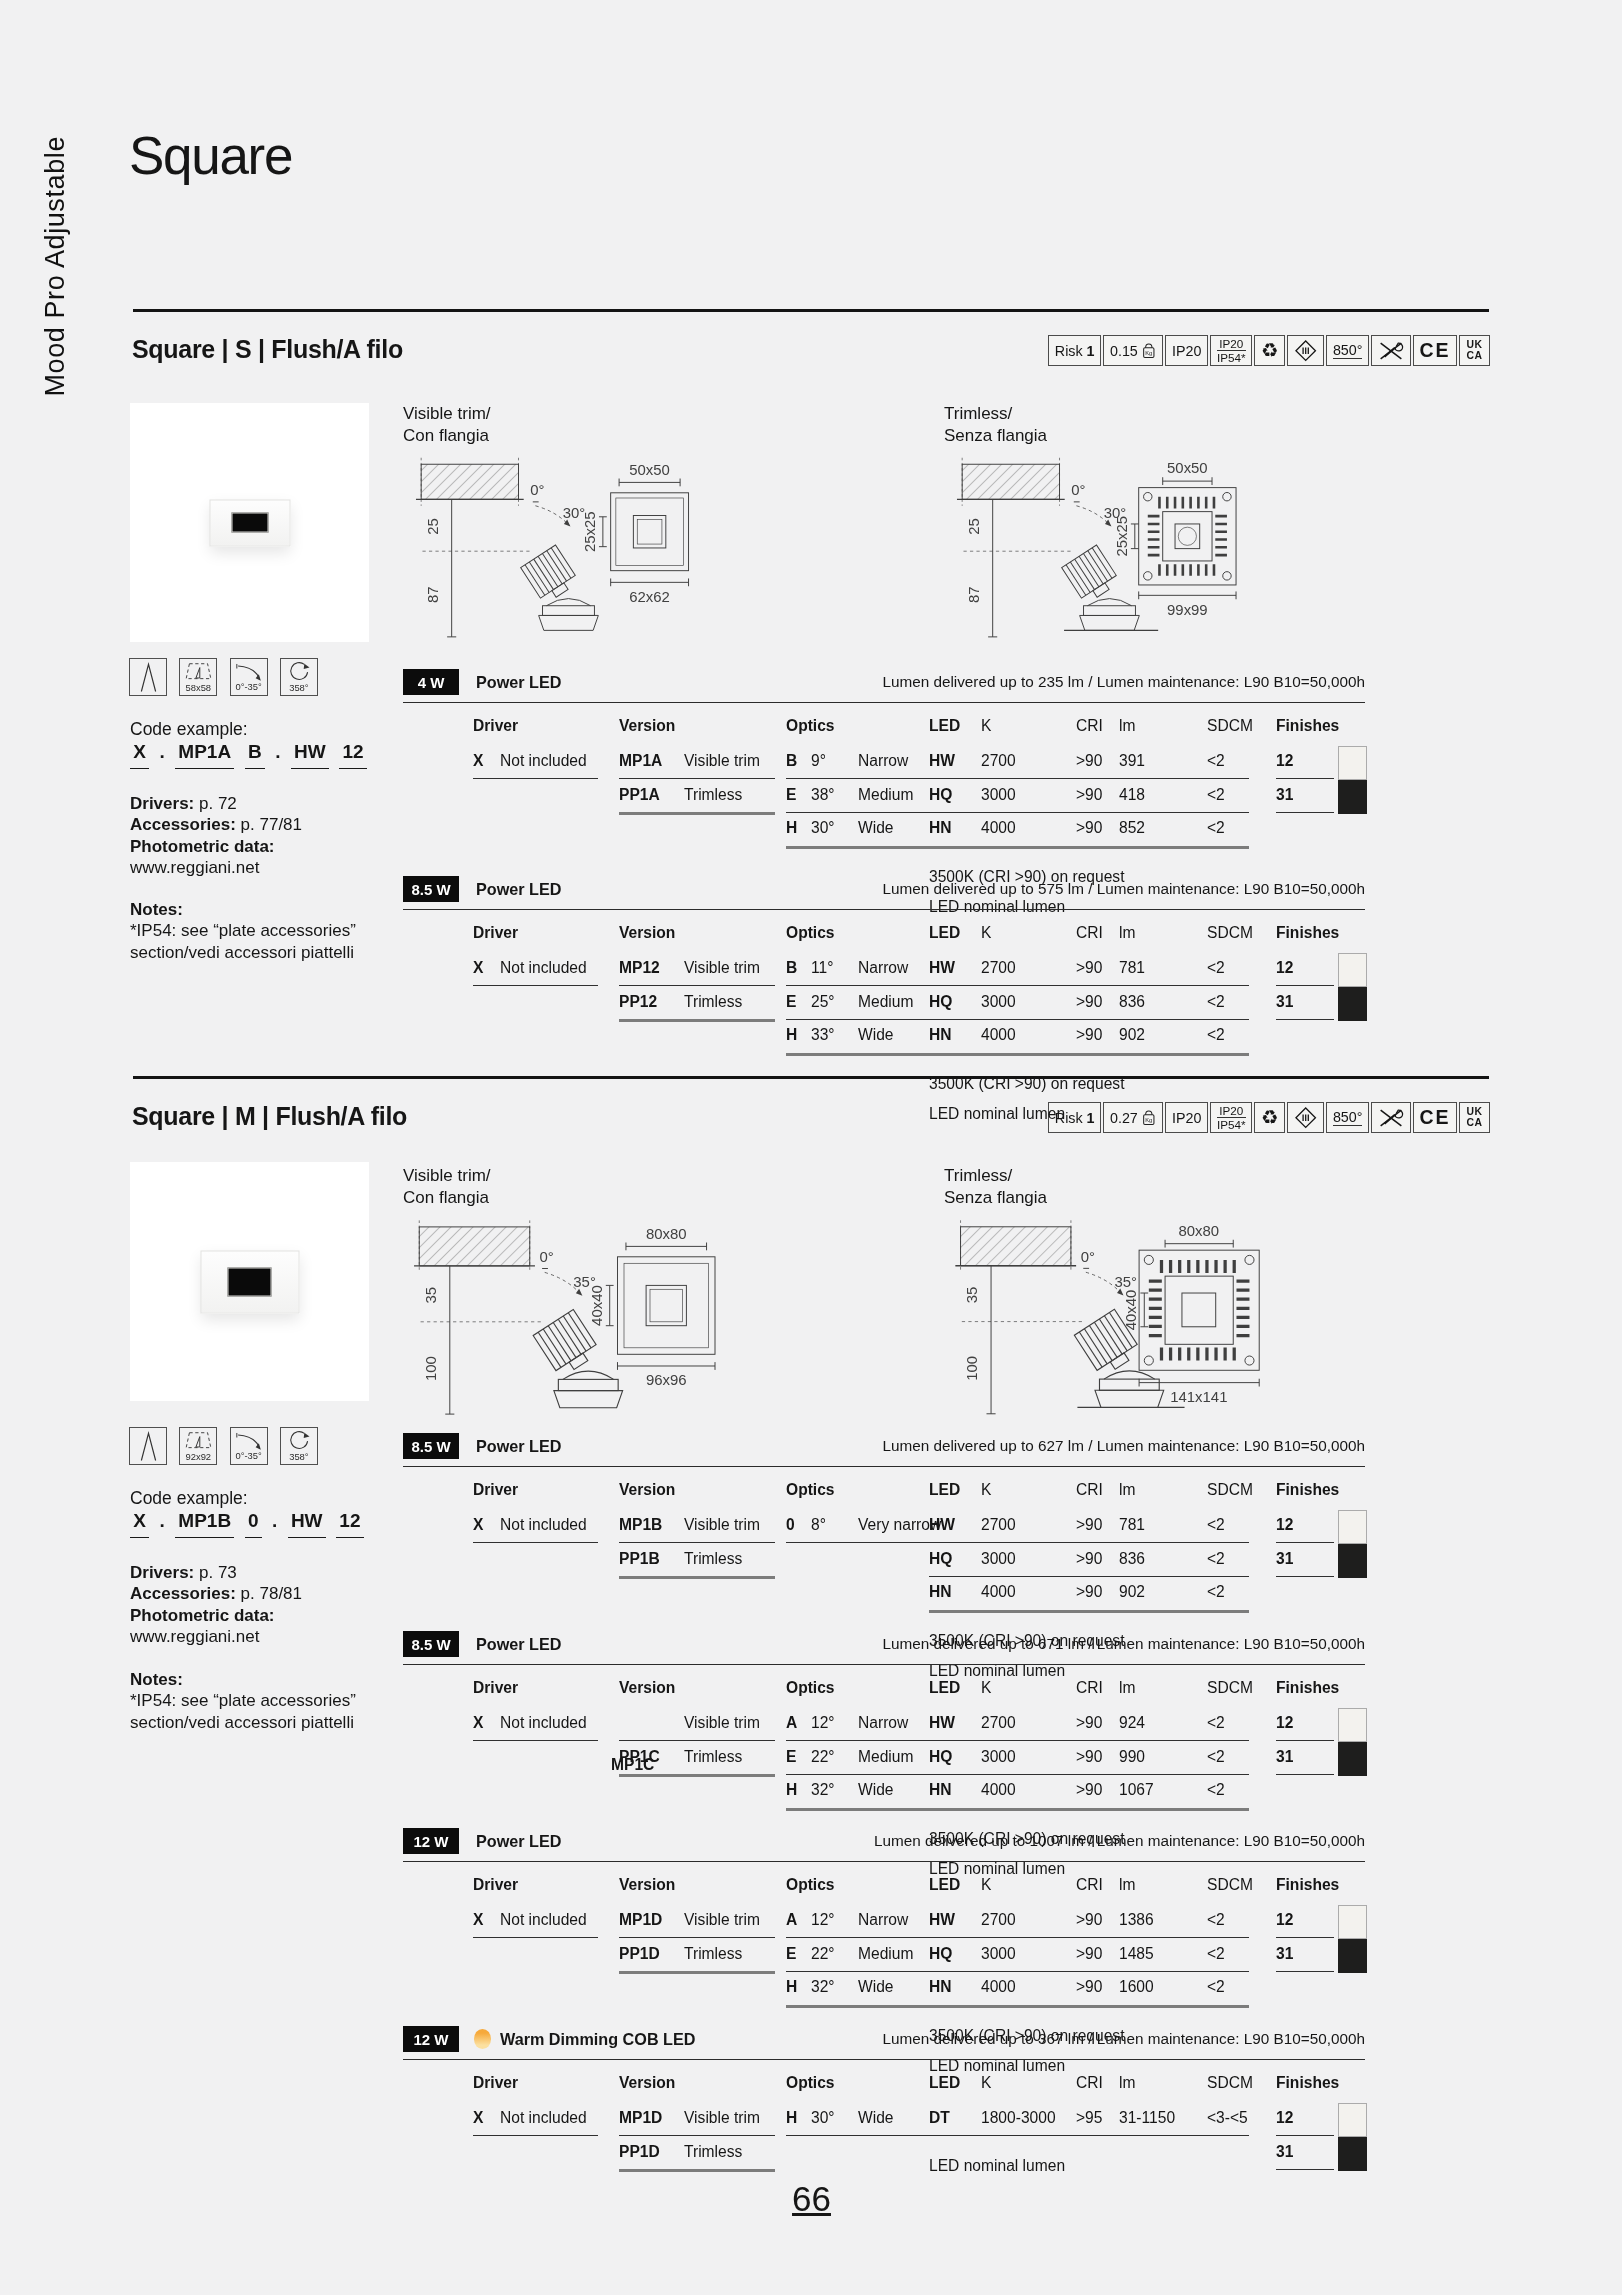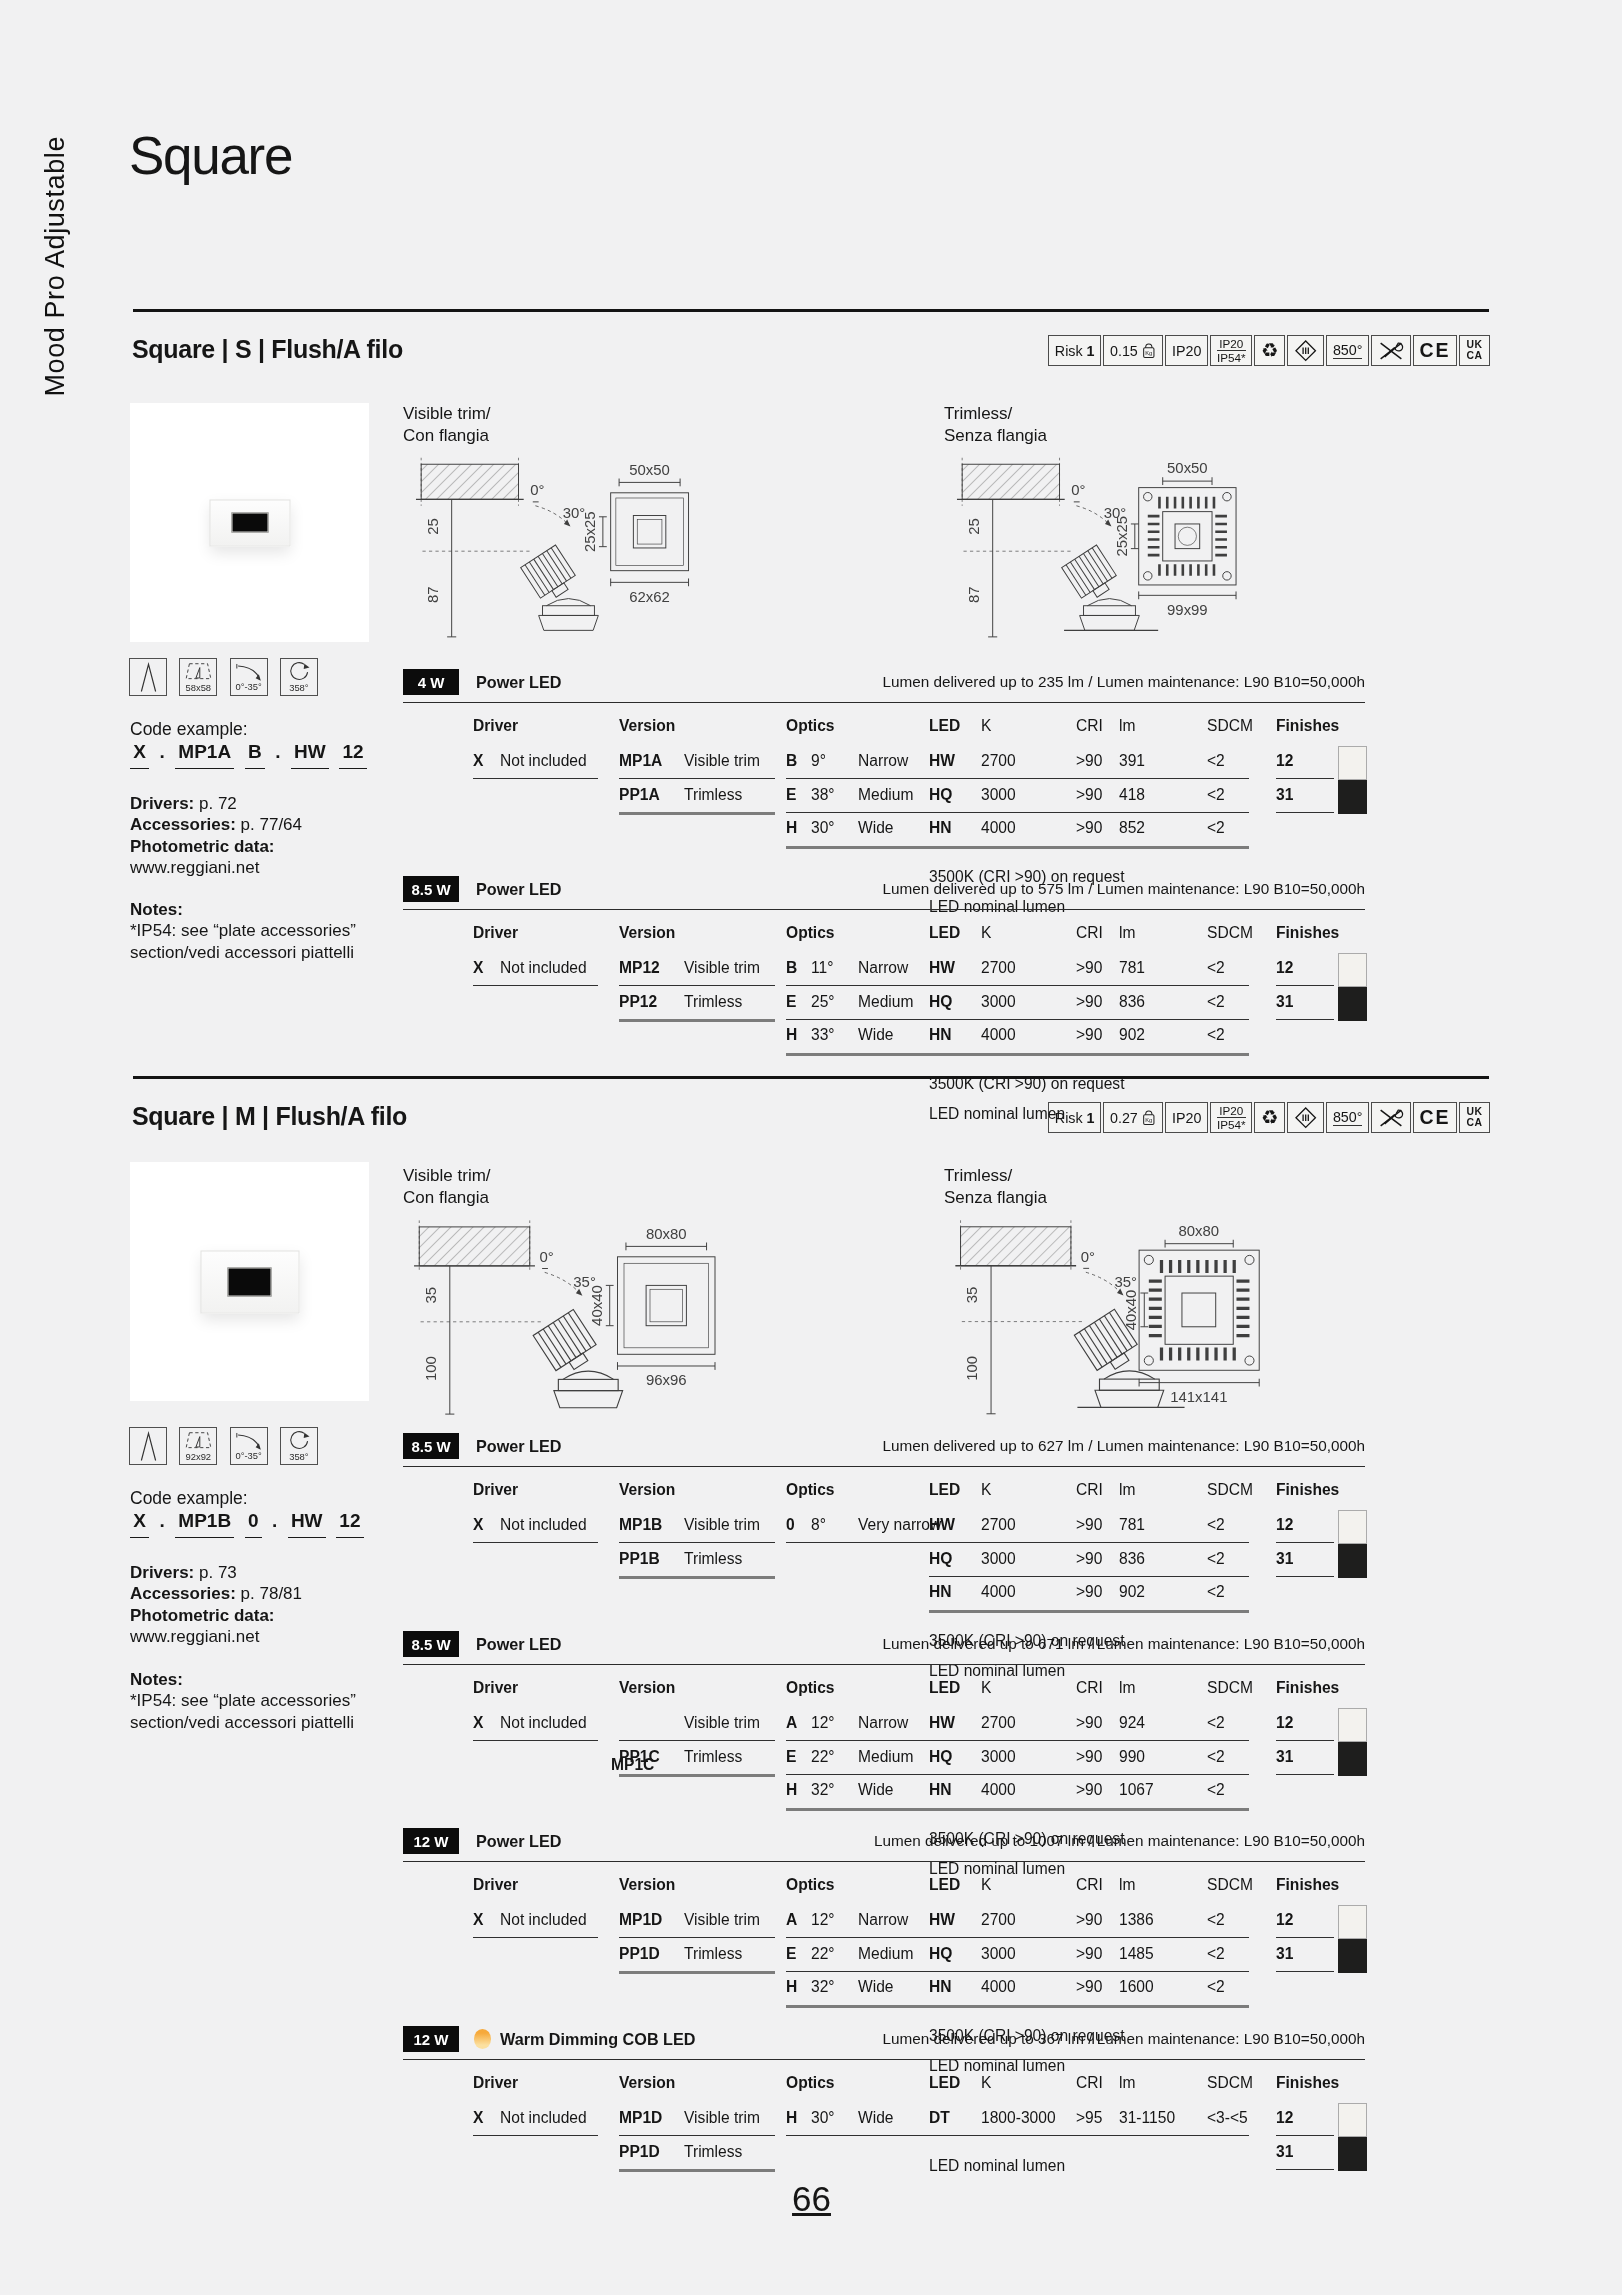--- a/index.html
+++ b/index.html
@@ -300,21 +300,21 @@
       <span class="code-dot">.</span>
       <span class="code-token">MP1A</span>
       <span class="code-token">B</span>
       <span class="code-dot">.</span>
       <span class="code-token">HW</span>
       <span class="code-token">12</span>
     </div>
 
   <div class="info" style="top:793px">
     <div><span class="b">Drivers:</span> <span>p. 72</span></div>
-    <div><span class="b">Accessories:</span> <span>p. 77/64</span></div>
+    <div><span class="b">Accessories:</span> <span>p. 77/81</span></div>
     <div class="b">Photometric data:</div>
     <div>www.reggiani.net</div>
   </div>
   <div class="notes-block" style="top:899px">
     <div class="b">Notes:</div>
     <div>
         <div>*IP54: see “plate accessories”</div>
         <div>section/vedi accessori piattelli</div>
       </div>
   </div>

